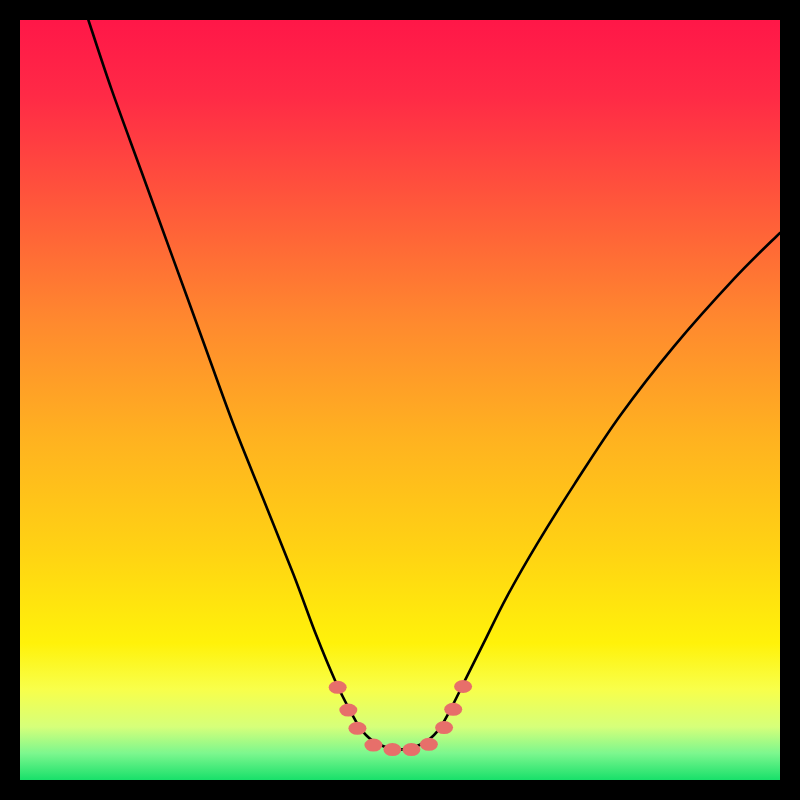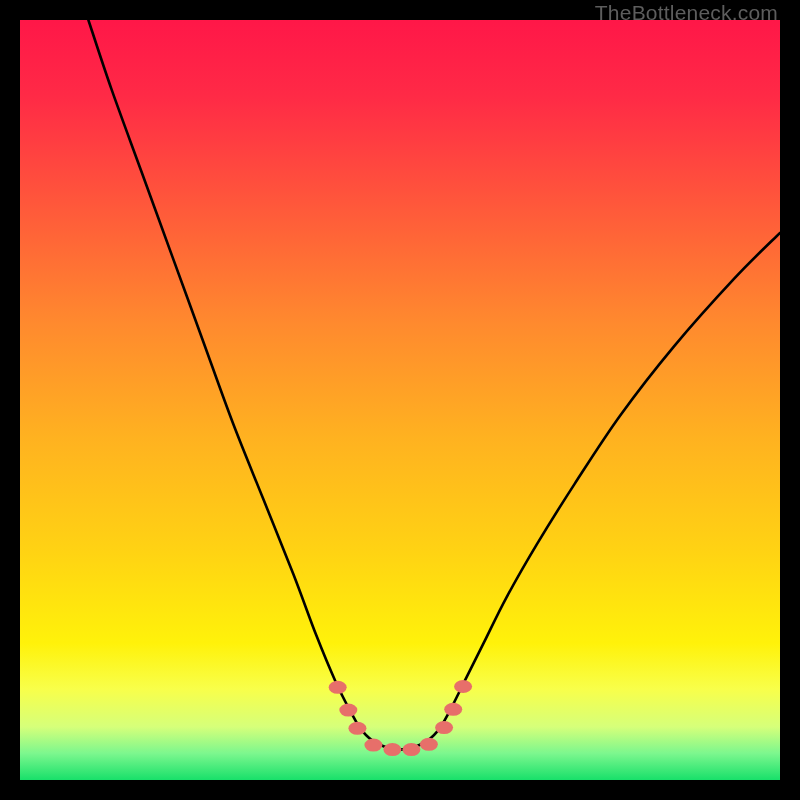--- a/index.html
+++ b/index.html
@@ -80,15 +80,14 @@
           <ellipse cx="372.40" cy="729.60" rx="9" ry="6.5" fill="#e76f6a"></ellipse>
           <ellipse cx="391.40" cy="729.60" rx="9" ry="6.5" fill="#e76f6a"></ellipse>
           <ellipse cx="408.88" cy="724.28" rx="9" ry="6.5" fill="#e76f6a"></ellipse>
           <ellipse cx="424.08" cy="707.56" rx="9" ry="6.5" fill="#e76f6a"></ellipse>
           <ellipse cx="433.20" cy="689.32" rx="9" ry="6.5" fill="#e76f6a"></ellipse>
           <ellipse cx="443.08" cy="666.52" rx="9" ry="6.5" fill="#e76f6a"></ellipse>
         </g>
     </svg>
   </div>
 
-  <div class="watermark">TheBottleneck.com</div>
 
 </div>
 
 </body></html>

